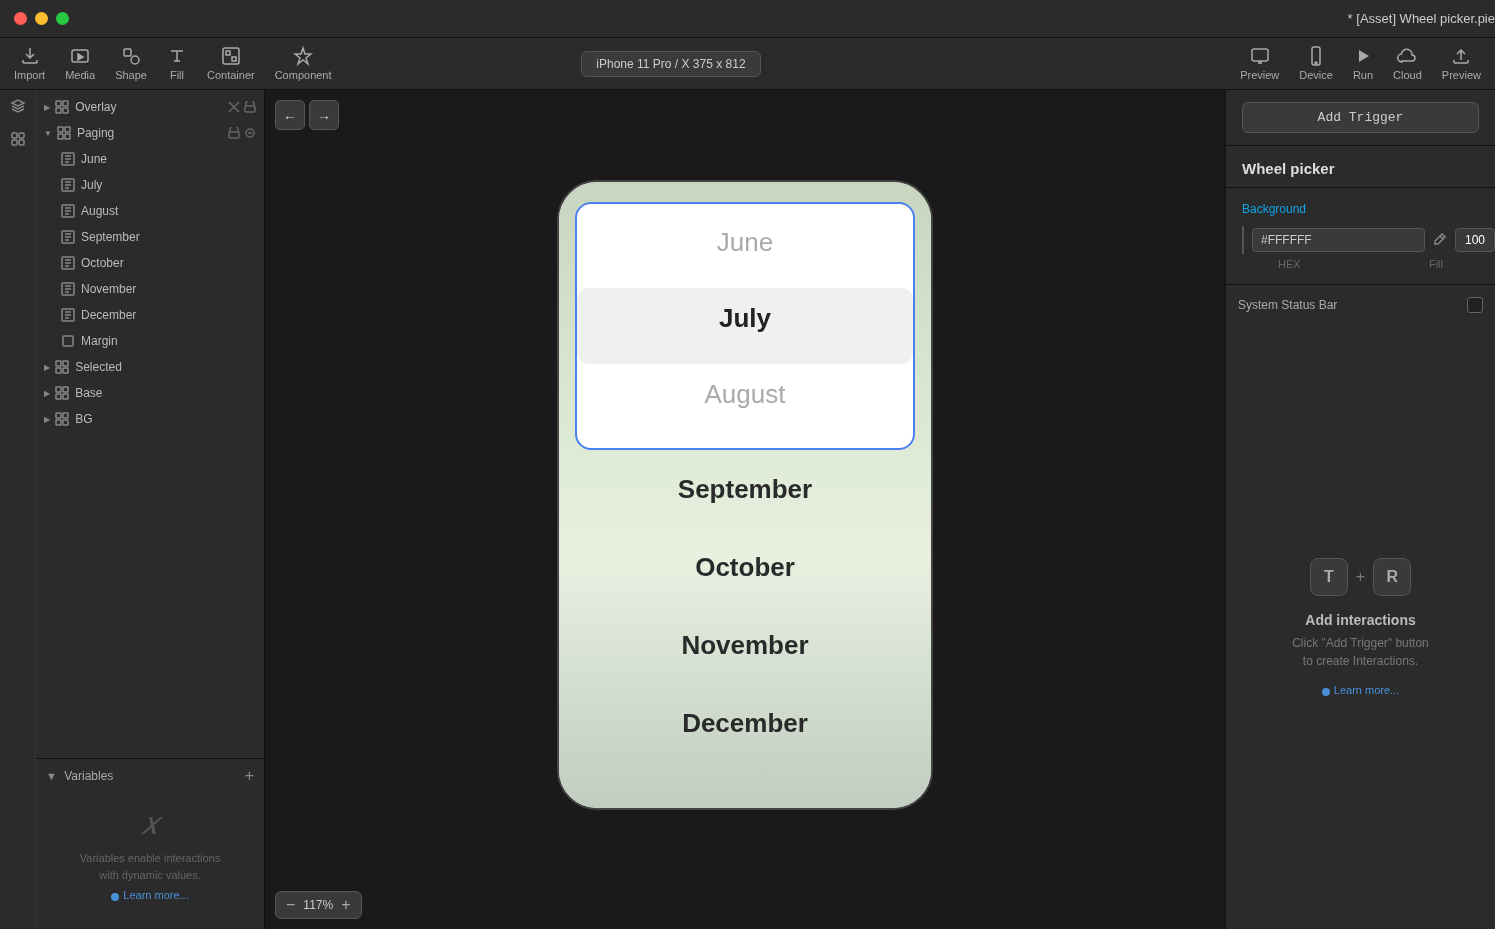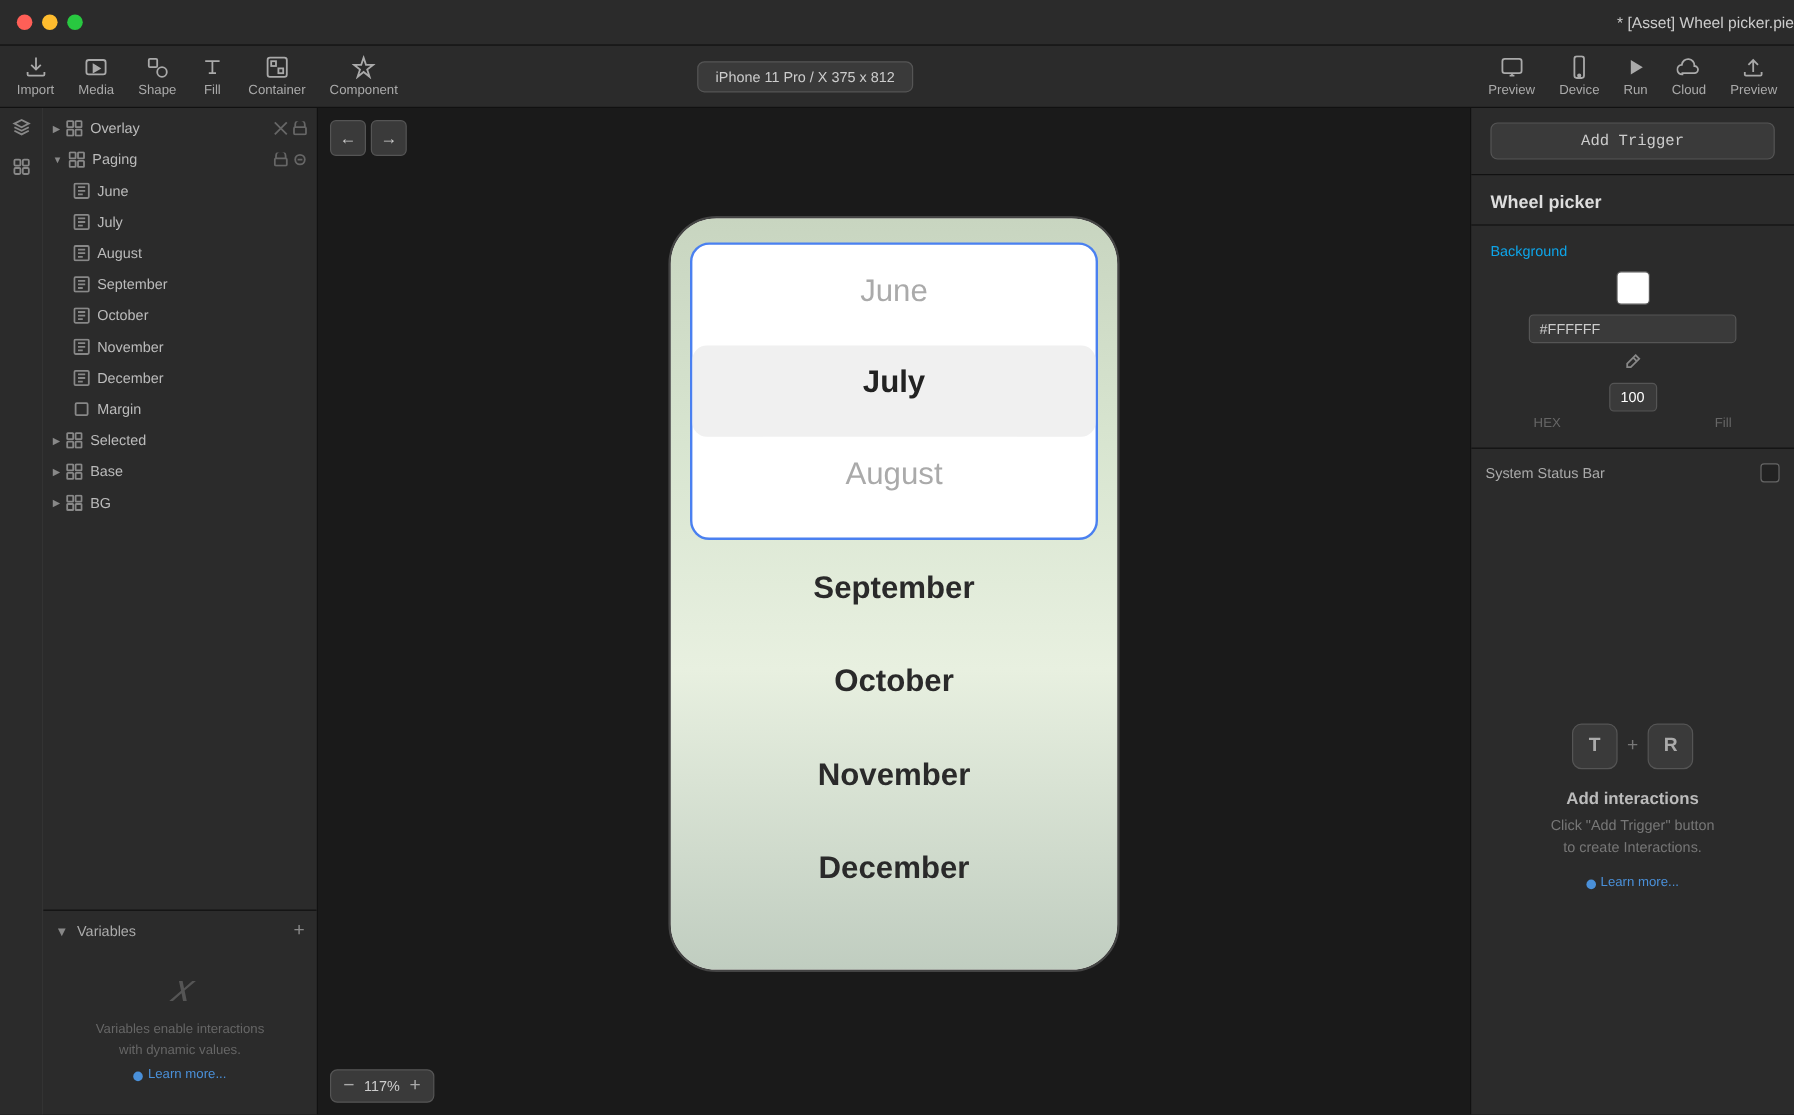--- a/index.html
+++ b/index.html
@@ -360,21 +360,20 @@
     }
     .bg-section-title {
       font-size: 12px;
       color: #0ea5e9;
       margin-bottom: 10px;
     }
     .bg-row {
       display: flex;
       align-items: center;
       gap: 8px;
-      flex-direction: column;
     }
     .color-swatch {
       width: 28px; height: 28px;
       background: #fff;
       border: 1px solid #555;
       border-radius: 4px;
       cursor: pointer;
     }
     .hex-input {
       flex: 1;

